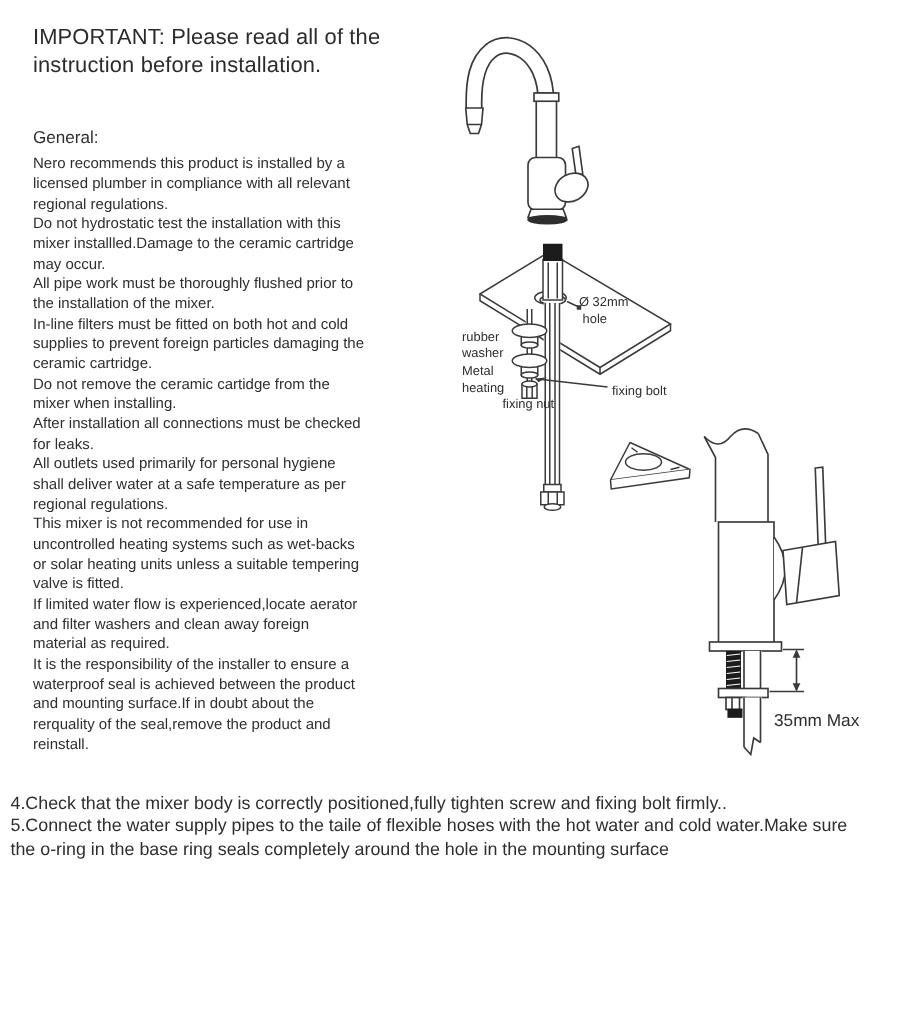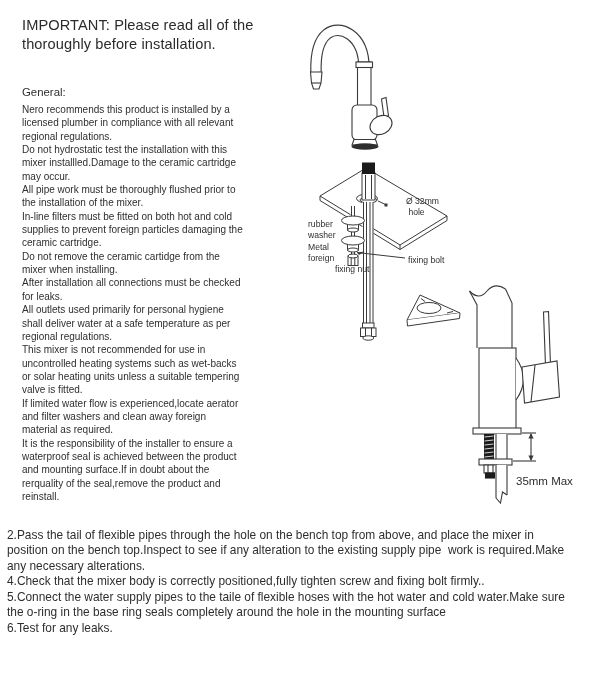--- a/index.html
+++ b/index.html
@@ -14,37 +14,37 @@
   .heading {
     left:22px; top:16px; font-size:14.6px; line-height:19.4px;
     letter-spacing:0.1px; color:#2b2b2b;
   }
   .general-heading { left:22px; top:86px; font-size:11.4px; }
   .general-body { left:22px; top:103px; font-size:10px; line-height:13.35px; }
   .instructions { left:7px; top:528px; font-size:11.9px; line-height:15.45px; }
   .instructions .step { white-space:pre; }
   .diagram-label { font-size:8.6px; line-height:10.6px; color:#2e2e2e; }
   .max-label { left:516px; top:475px; font-size:11.5px; color:#2e2e2e; }
-  .lbl-hole   { left:386px; top:196px;margin-left:20px; }
+  .lbl-hole   { left:386px; top:196px; }
   .lbl-rubber { left:308px; top:219px; }
   .lbl-metal  { left:308px; top:242px; }
   .lbl-nut    { left:335px; top:264px; }
   .lbl-bolt   { left:408px; top:255px; }
   .d1 { left:293px; top:18px; }
   .d2 { left:293px; top:156px; }
   .d3 { left:456px; top:281px; }
   svg { display:block; }
 </style>
 </head>
 <body>
 
 <div class="page">
 
   <div class="abs pre heading">IMPORTANT: Please read all of the
-thoroughly before installation.</div>
+instruction before installation.</div>
 
   <div class="abs general-heading">General:</div>
 
   <div class="abs pre general-body">Nero recommends this product is installed by a
 licensed plumber in compliance with all relevant
 regional regulations.
 Do not hydrostatic test the installation with this
 mixer installled.Damage to the ceramic cartridge
 may occur.
 All pipe work must be thoroughly flushed prior to
@@ -170,28 +170,24 @@
       <path d="M 75 152 l -2.6 5.5 l 5.2 0 z" fill="#3a3a3a" stroke="none"></path>
       <path d="M 75 180 l -2.6 -5.5 l 5.2 0 z" fill="#3a3a3a" stroke="none"></path>
     </g>
   </svg>
 
   <div class="abs pre diagram-label lbl-hole">Ø 32mm
  hole</div>
   <div class="abs pre diagram-label lbl-rubber">rubber
 washer</div>
   <div class="abs pre diagram-label lbl-metal">Metal
-foreign</div>
+heating</div>
   <div class="abs pre diagram-label lbl-nut">fixing nut</div>
   <div class="abs pre diagram-label lbl-bolt">fixing bolt</div>
   <div class="abs pre max-label">35mm Max</div>
 
   <div class="abs instructions">
-    <div class="step">2.Pass the tail of flexible pipes through the hole on the bench top from above, and place the mixer in
-position on the bench top.Inspect to see if any alteration to the existing supply pipe  work is required.Make
-any necessary alterations.</div>
     <div class="step">4.Check that the mixer body is correctly positioned,fully tighten screw and fixing bolt firmly..</div>
     <div class="step">5.Connect the water supply pipes to the taile of flexible hoses with the hot water and cold water.Make sure
 the o-ring in the base ring seals completely around the hole in the mounting surface</div>
-    <div class="step">6.Test for any leaks.</div>
   </div>
 
 </div>
 
 </body></html>

